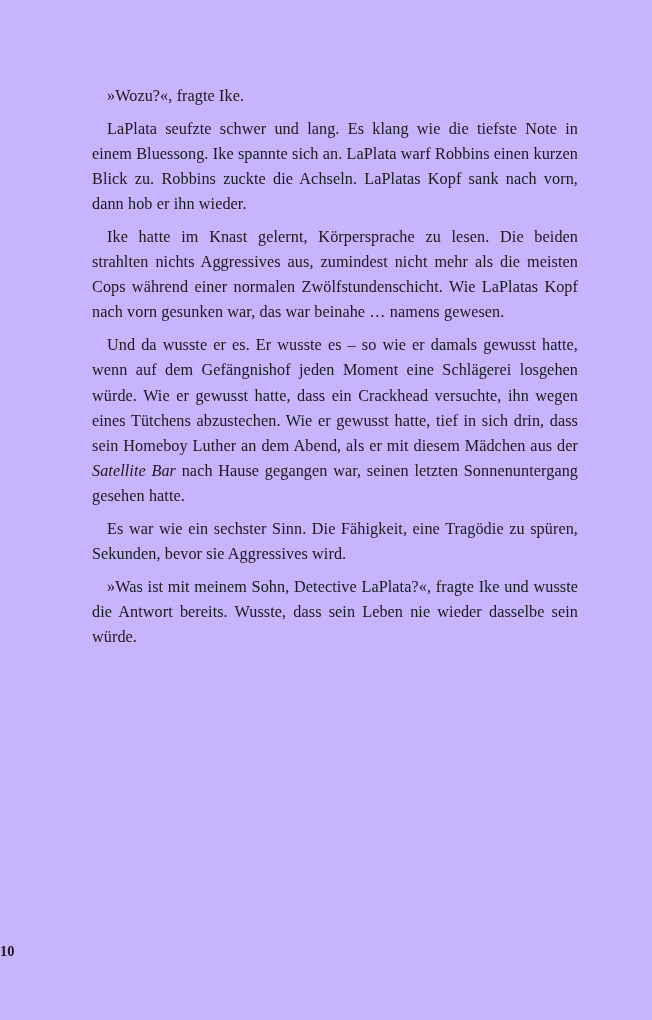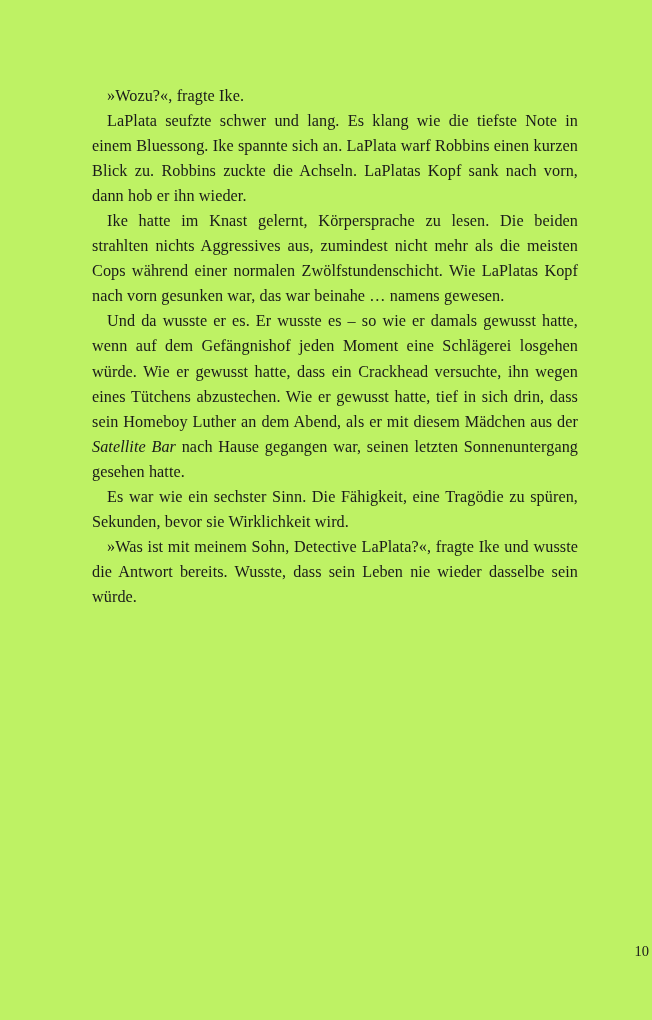--- a/index.html
+++ b/index.html
@@ -14,21 +14,21 @@
     position: relative;
     overflow: hidden;
     font-family: "Liberation Serif", "DejaVu Serif", serif;
     color: #1a1a1a;
     -webkit-font-smoothing: antialiased;
   }
 
   .page {
     position: absolute;
     inset: 0;
-    background: #bef264;
+    background: #c4b5fd;
   }
 
   .text-block {
     position: absolute;
     left: 92px;
     top: 84px;
     width: 486px;
   }
 
   .para {
@@ -38,47 +38,48 @@
     font-size: 16.2px;
     line-height: 25.05px;
     text-indent: 15px;
     hyphens: manual;
     -webkit-hyphens: manual;
     letter-spacing: 0.005em;
     word-spacing: 0.005em;
   }
 
   .para + .para {
-    margin-top: 0;
+    margin-top: 8px;
   }
 
   .para i,
   .para em {
   }
 
   .folio {
     position: absolute;
     left: 0;
     right: 3px;
     top: 941px;
-    text-align: right;
+    text-align: left;
     font-size: 14.5px;
     line-height: 20px;
     color: #1a1a1a;
+    font-weight: bold;
   }
 </style>
 </head>
 <body>
 
 <div class="page">
 
   <div class="text-block">
     <p class="para">»Wozu?«, fragte Ike.</p>
     <p class="para">LaPlata seufzte schwer und lang. Es klang wie die tiefste Note in einem Bluessong. Ike spannte sich an. LaPlata warf Robbins einen kurzen Blick zu. Robbins zuckte die Achseln. LaPlatas Kopf sank nach vorn, dann hob er ihn wieder.</p>
     <p class="para">Ike hatte im Knast gelernt, Körpersprache zu lesen. Die beiden strahlten nichts Aggressives aus, zumindest nicht mehr als die meisten Cops während einer normalen Zwölfstundenschicht. Wie LaPlatas Kopf nach vorn gesunken war, das war beinahe … namens gewesen.</p>
     <p class="para">Und da wusste er es. Er wusste es – so wie er damals gewusst hatte, wenn auf dem Gefängnishof jeden Moment eine Schlägerei losgehen würde. Wie er gewusst hatte, dass ein Crackhead versuchte, ihn wegen eines Tütchens abzustechen. Wie er gewusst hatte, tief in sich drin, dass sein Homeboy Luther an dem Abend, als er mit diesem Mädchen aus der <i>Satellite Bar</i> nach Hause gegangen war, seinen letzten Sonnenuntergang gesehen hatte.</p>
-    <p class="para">Es war wie ein sechster Sinn. Die Fähigkeit, eine Tragödie zu spüren, Sekunden, bevor sie Wirklichkeit wird.</p>
+    <p class="para">Es war wie ein sechster Sinn. Die Fähigkeit, eine Tragödie zu spüren, Sekunden, bevor sie Aggressives wird.</p>
     <p class="para">»Was ist mit meinem Sohn, Detective LaPlata?«, fragte Ike und wusste die Antwort bereits. Wusste, dass sein Leben nie wieder dasselbe sein würde.</p>
   </div>
 
   <div class="folio">10</div>
 
 </div>
 
 </body></html>

